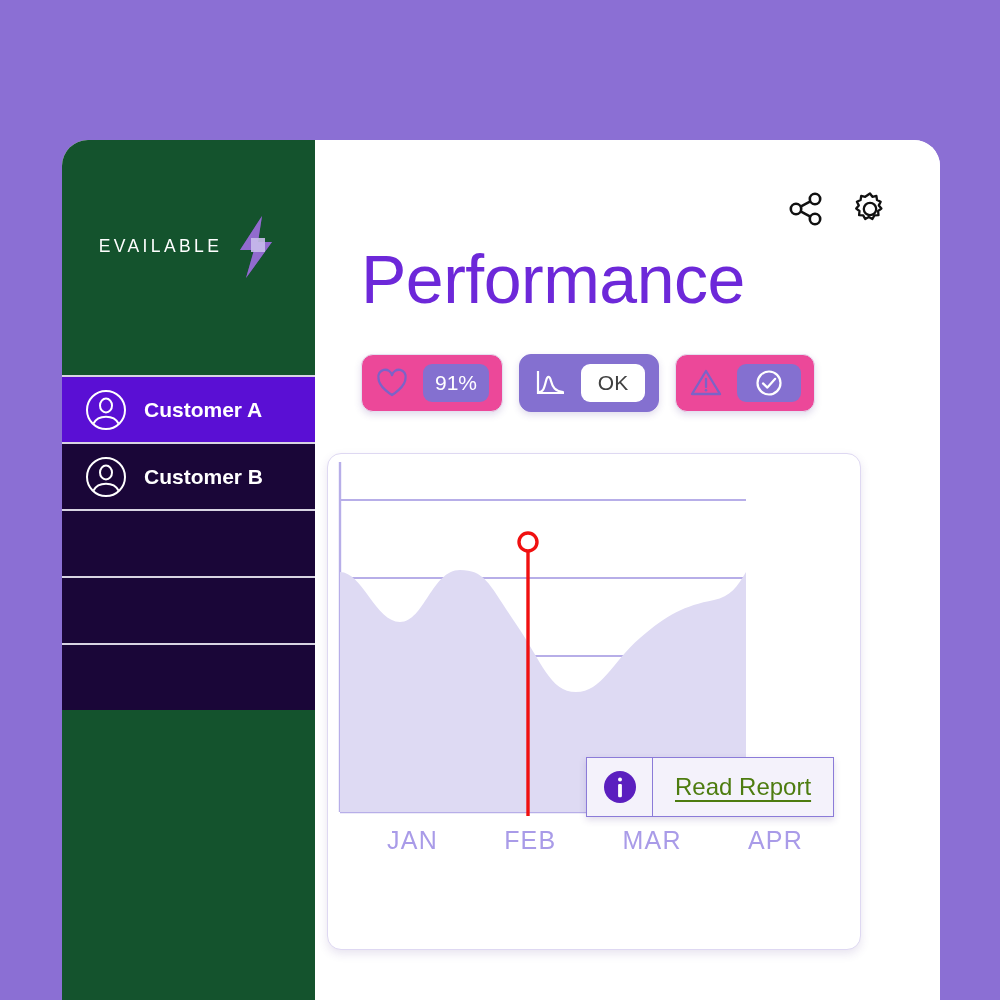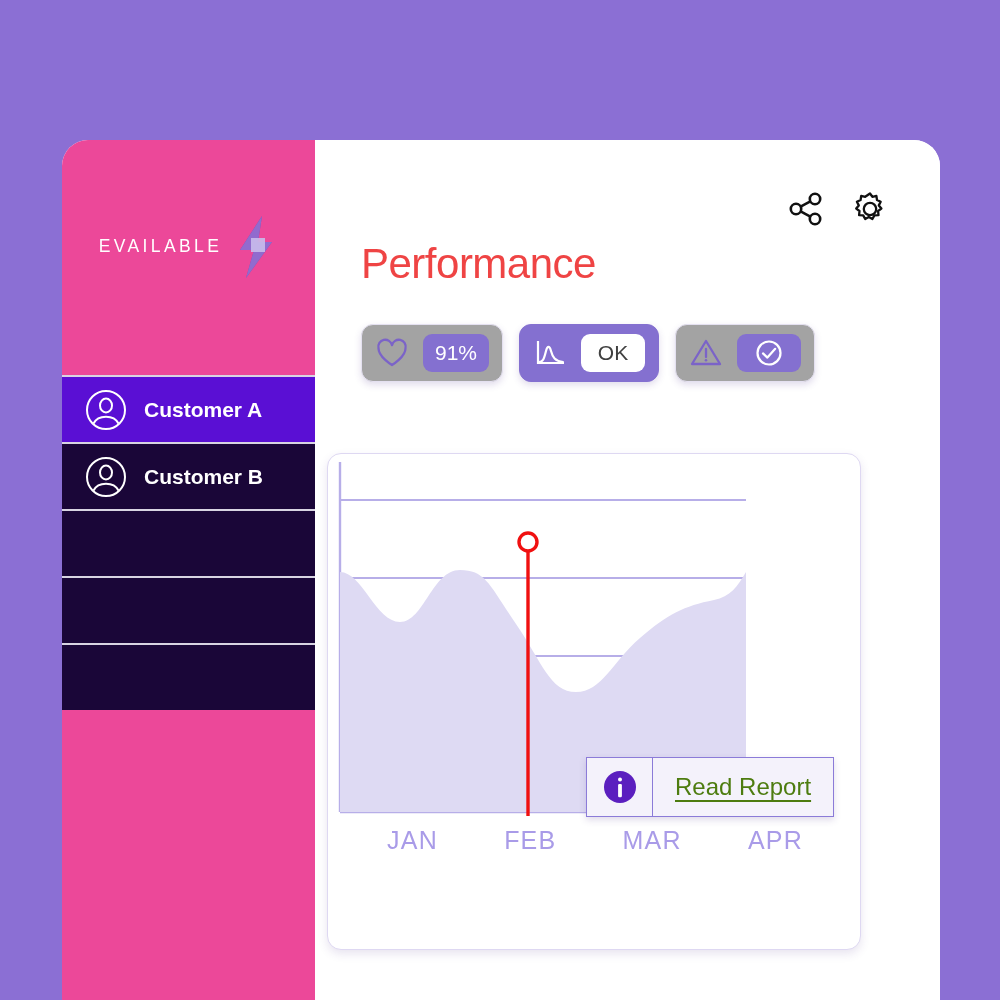--- a/index.html
+++ b/index.html
@@ -17,21 +17,21 @@
     width: 878px; height: 860px;
     background: #ffffff;
     border-radius: 26px 26px 0 0;
     overflow: hidden;
     display: flex;
   }
 
   
   .sidebar {
     width: 253px;
-    background: #ec4899;
+    background: #14532d;
     flex: 0 0 253px;
     position: relative;
   }
   .brand {
     height: 235px;
     display: flex;
     align-items: center;
     justify-content: center;
     padding-bottom: 22px;
   }
@@ -76,39 +76,39 @@
     justify-content: flex-end;
     align-items: center;
     gap: 24px;
     padding-top: 42px;
     padding-right: 12px;
     height: 96px;
   }
   .topbar-icon { width: 40px; height: 40px; cursor: pointer; display: block; }
 
   .page-title {
-    font-size: 42px;
+    font-size: 68px;
     font-weight: 400;
-    color: #ef4444;
+    color: #6d28d9;
     letter-spacing: -0.5px;
     margin-top: 4px;
     margin-left: 8px;
   }
 
   
   .badges {
     display: flex;
     gap: 16px;
     margin-top: 36px;
     margin-left: 8px;
   }
   .badge {
     display: flex;
     align-items: center;
-    background: #a3a3a3;
+    background: #ec4899;
     border: 1.5px solid #e4e0f0;
     border-radius: 12px;
     box-shadow: 0 3px 7px rgba(80,50,140,0.17);
     height: 58px;
     padding: 0 13px;
     gap: 14px;
   }
   .badge.filled {
     background: #8470D0;
     border-color: #8470D0;

